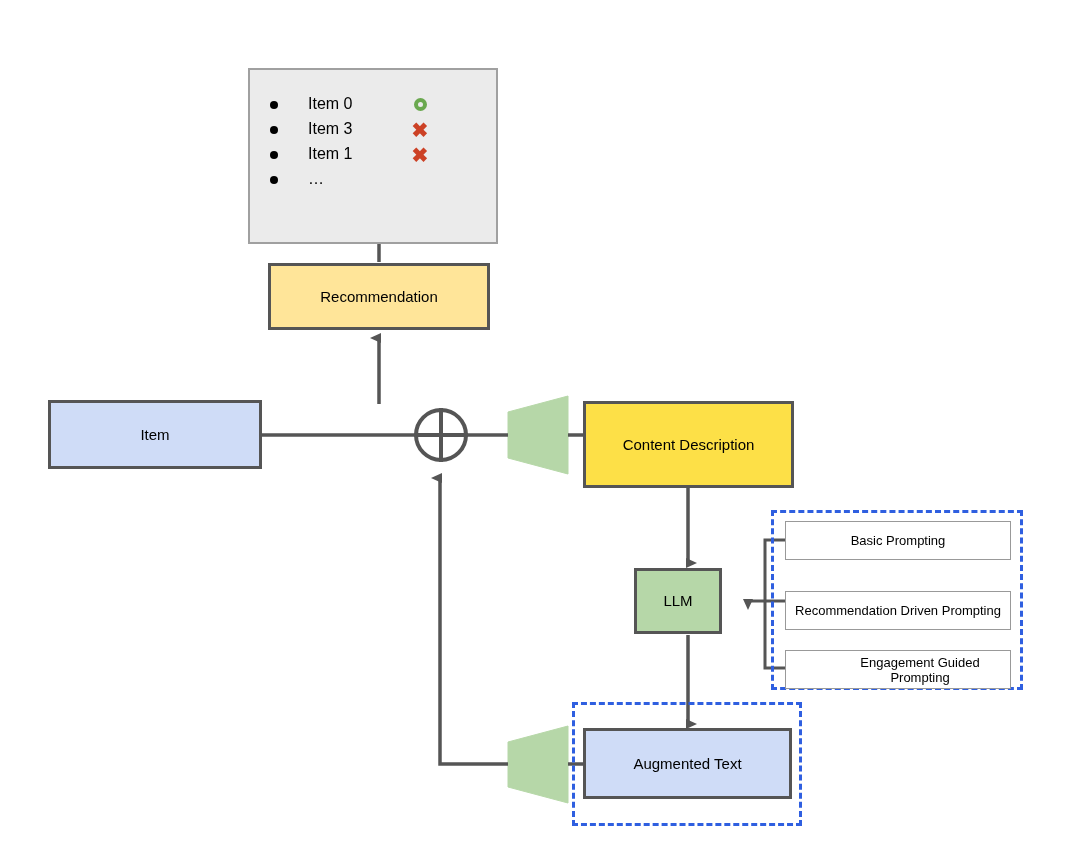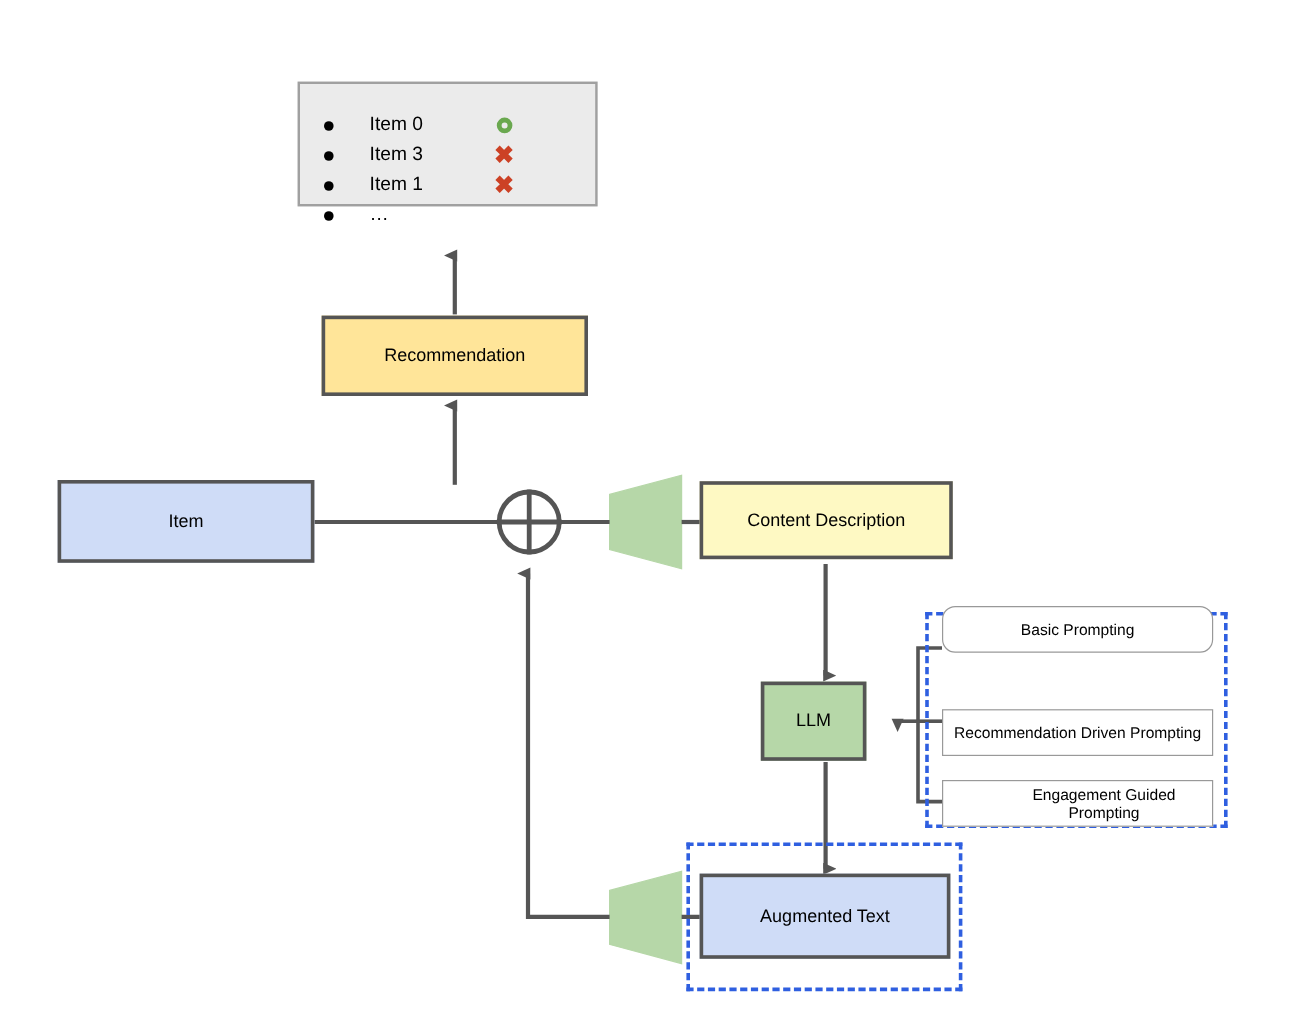--- a/index.html
+++ b/index.html
@@ -41,21 +41,21 @@
   .node-main {
     border: 3px solid #555555;
     font-size: 15px;
   }
 
   
   #item-list-panel {
     left: 248px;
     top: 68px;
     width: 250px;
-    height: 104px;
+    height: 176px;
     background: #ebebeb;
     border: 2px solid #a0a0a0;
     display: block;
     padding: 0;
     text-decoration: underline;
   }
   #item-list-panel ul {
     list-style: none;
     margin: 0;
     padding: 22px 0 0 20px;
@@ -121,22 +121,22 @@
     width: 214px;
     height: 69px;
     background: #cfdcf7;
   }
 
   
   #content-description-box {
     left: 583px;
     top: 401px;
     width: 211px;
-    height: 65px;
-    background: #fef9c3;
+    height: 87px;
+    background: #fde047;
   }
 
   
   #llm-box {
     left: 634px;
     top: 568px;
     width: 88px;
     height: 66px;
     background: #b6d7a8;
   }
@@ -156,21 +156,21 @@
     box-sizing: border-box;
     border: 1.5px solid #999999;
     background: #ffffff;
     display: flex;
     align-items: center;
     justify-content: center;
     font-size: 13px;
     color: #000000;
     text-align: center;
   }
-  #prompt-basic        { left: 785px; top: 505px; width: 226px; height: 39px; border-radius: 11px; }
+  #prompt-basic        { left: 785px; top: 521px; width: 226px; height: 39px; }
   #prompt-recdriven    { left: 785px; top: 591px; width: 226px; height: 39px; }
   #prompt-engagement   { left: 785px; top: 650px; width: 226px; height: 39px; padding-left: 44px; }
 
   
   .dashed-group {
     position: absolute;
     box-sizing: border-box;
     border: 3px dashed #2f5fe0;
     background: transparent;
   }

